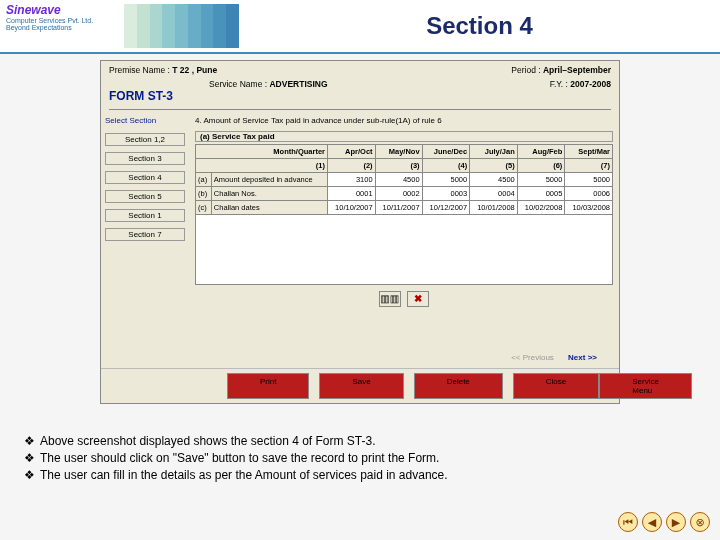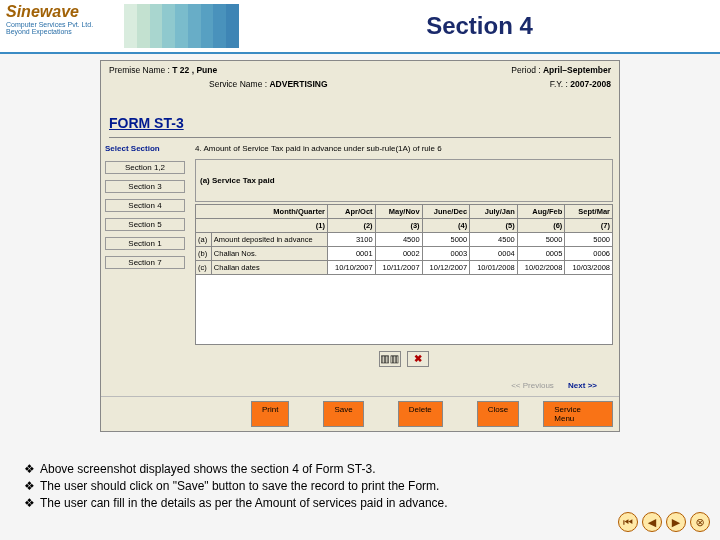--- a/index.html
+++ b/index.html
@@ -23,22 +23,22 @@
   .logo-block {
     width: 120px;
     height: 54px;
     padding: 4px 6px;
     font-size: 7px;
     color: #2a6fa8;
   }
   .logo-title {
     font-style: italic;
     font-weight: bold;
-    font-size: 16px;
-    color: #a16207;
+    font-size: 12px;
+    color: #6d28d9;
   }
   .logo-sub { font-size: 7px; color: #2a6fa8; }
   .stripe-block {
     width: 115px;
     height: 44px;
     display: flex;
     margin-left: 4px;
   }
   .stripe-block div { flex: 1; }
   .s1{background:#d9ecde;}.s2{background:#c3e1d0;}.s3{background:#a9d6cf;}
@@ -60,58 +60,56 @@
     position: relative;
   }
   .app-row1, .app-row2 {
     display: flex;
     justify-content: space-between;
     padding: 4px 8px 0 8px;
   }
   .form-st3 {
     font-weight: bold;
     color: #001a90;
-    text-decoration: underline;
-    font-size: 14px;
+    font-size: 12px;
     padding: 0 8px 4px 8px;
     display: inline-block;
-    margin-top: 26px;
   }
   .main-split {
     display: flex;
     height: 235px;
   }
   .sidebar {
     width: 88px;
     padding: 4px;
   }
   .select-section {
     color: #001a90;
-    font-weight: bold;
+    font-weight: normal;
     font-size: 8px;
     margin-bottom: 8px;
   }
   .sec-btn {
     background: #ece9d8;
     border: 1px solid #999;
     padding: 1px 4px;
     margin: 6px 0;
     text-align: center;
     font-size: 8px;
     cursor: pointer;
   }
   .content-area {
     flex: 1;
     padding: 4px 6px;
   }
   .line4 { font-size: 8px; margin-bottom: 6px; }
   .subhead {
     background: #ece9d8;
     border: 1px solid #999;
-    padding: 16px 4px;
+    padding: 0 4px;
     font-size: 8px;
     font-weight: bold;
     margin-bottom: 2px;
   }
   table.grid {
     width: 100%;
     border-collapse: collapse;
     font-size: 7.5px;
     background: #fff;
   }
@@ -154,26 +152,25 @@
   .nav-prev { color: #999; margin-right: 12px; }
   .nav-next { color: #001a90; font-weight: bold; cursor: pointer; }
   .bottom-btns {
     display: flex;
     justify-content: space-between;
     padding: 4px 6px;
     border-top: 1px solid #bbb;
   }
   .bottom-left { display: flex; gap: 10px; margin-left:120px;}
   .btn {
-    background: #f97316;
-    border: 1px solid #888;
-    padding: 3px 10px;
+    background: #b91c1c;
+    border: 1px solid #888;
+    padding: 3px 32px;
     font-size: 8px;
     cursor: pointer;
-    margin-left: 24px;
   }
   .notes {
     margin: 30px 24px 0 24px;
     font-size: 12px;
     color: #000;
   }
   .notes div { margin: 3px 0; }
   .bul { display:inline-block; width:16px; }
   .slide-nav {
     position: absolute;

